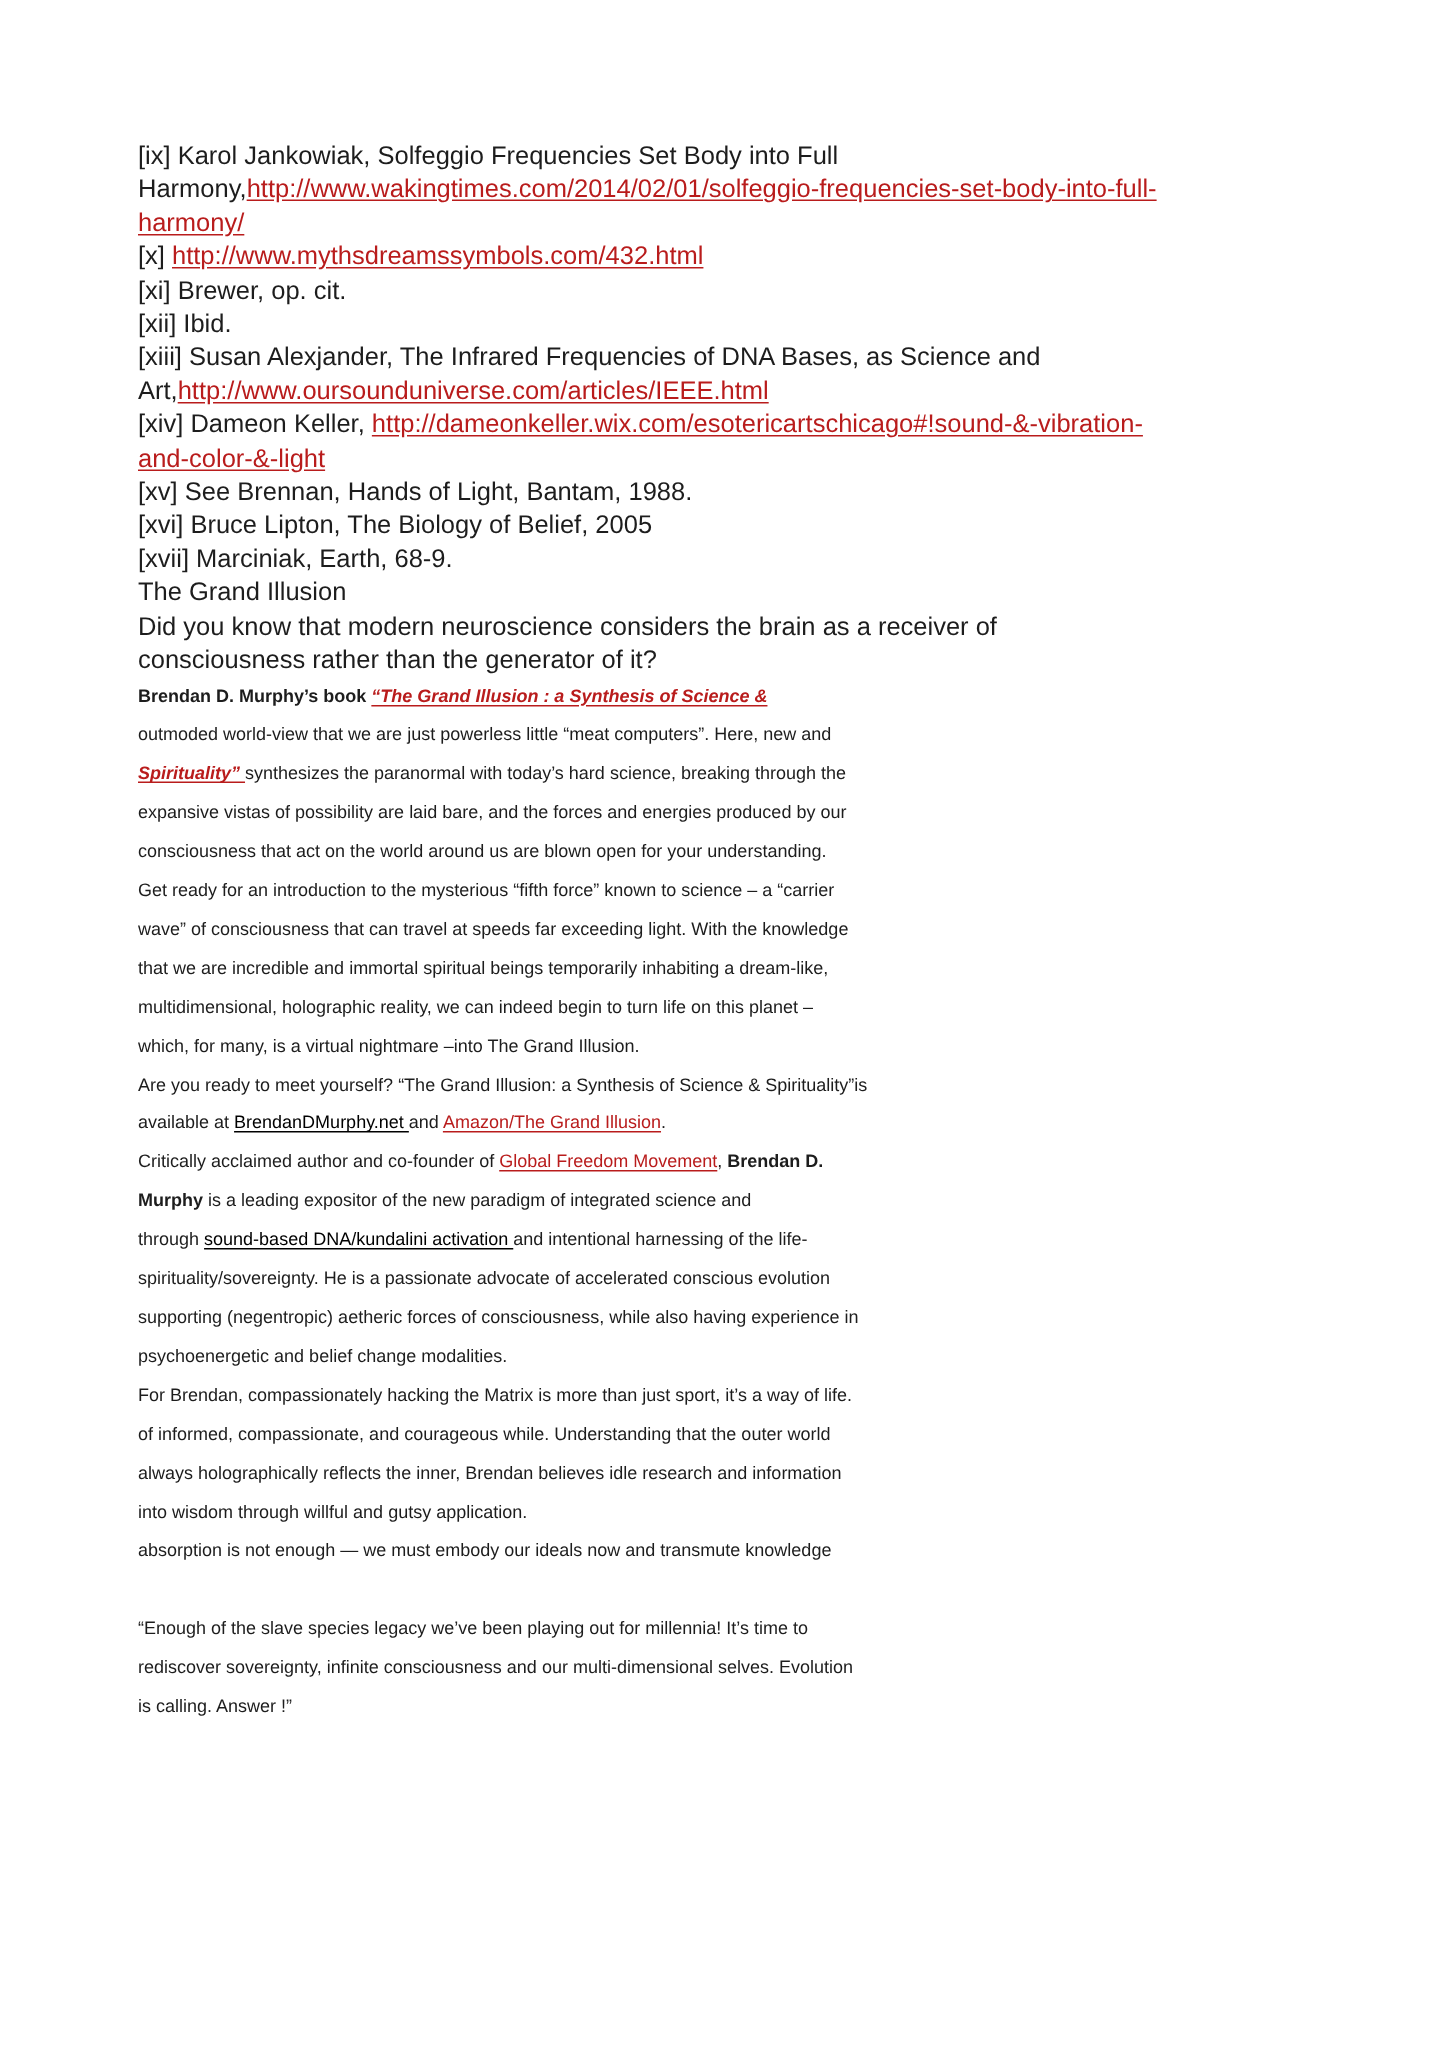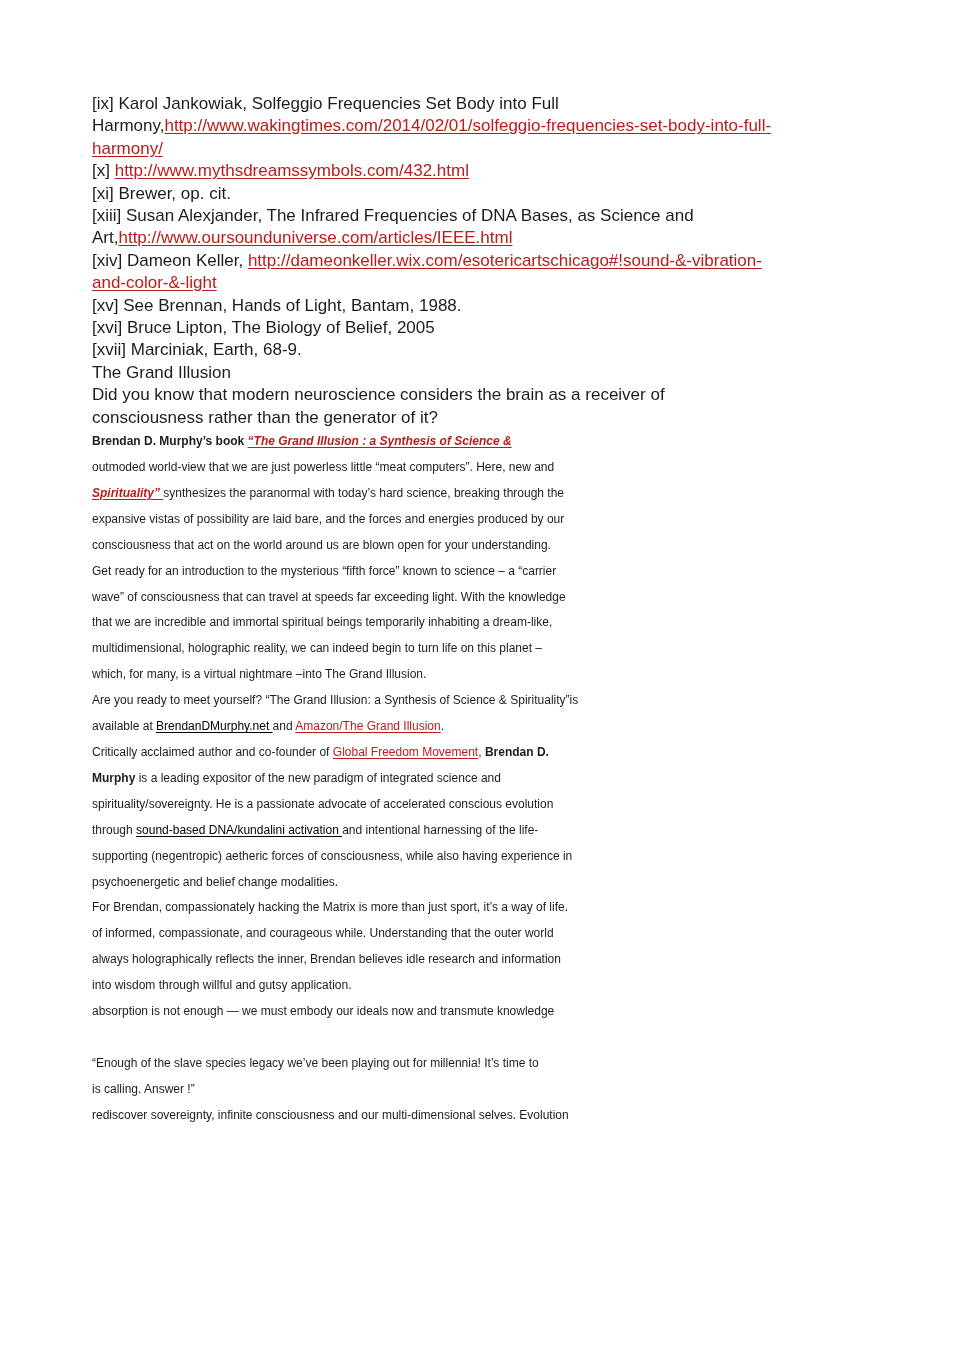--- a/index.html
+++ b/index.html
@@ -36,20 +36,21 @@
 <style>.fn,.bd{color:#1d1d1d;}.lk{color:#b91c1c;}.lkr{color:#000000;}.page{background:#ffffff;}</style></head>
 <body>
 
 <div class="page">
   <div class="doc">
       <div class="line fn"><span>[ix] Karol Jankowiak, Solfeggio Frequencies Set Body into Full</span></div>
       <div class="line fn"><span>Harmony,</span><a class="lk" href="#">http://www.wakingtimes.com/2014/02/01/solfeggio-frequencies-set-body-into-full-</a></div>
       <div class="line fn"><a class="lk" href="#">harmony/</a></div>
       <div class="line fn"><span>[x] </span><a class="lk" href="#">http://www.mythsdreamssymbols.com/432.html</a></div>
       <div class="line fn"><span>[xi] Brewer, op. cit.</span></div>
+      <div class="line fn"><span>[xii] Ibid.</span></div>
       <div class="line fn"><span>[xiii] Susan Alexjander, The Infrared Frequencies of DNA Bases, as Science and</span></div>
       <div class="line fn"><span>Art,</span><a class="lk" href="#">http://www.oursounduniverse.com/articles/IEEE.html</a></div>
       <div class="line fn"><span>[xiv] Dameon Keller, </span><a class="lk" href="#">http://dameonkeller.wix.com/esotericartschicago#!sound-&amp;-vibration-</a></div>
       <div class="line fn"><a class="lk" href="#">and-color-&amp;-light</a></div>
       <div class="line fn"><span>[xv] See Brennan, Hands of Light, Bantam, 1988.</span></div>
       <div class="line fn"><span>[xvi] Bruce Lipton, The Biology of Belief, 2005</span></div>
       <div class="line fn"><span>[xvii] Marciniak, Earth, 68-9.</span></div>
       <div class="line fn"><span>The Grand Illusion</span></div>
       <div class="line fn"><span>Did you know that modern neuroscience considers the brain as a receiver of</span></div>
       <div class="line fn"><span>consciousness rather than the generator of it?</span></div>
@@ -60,27 +61,27 @@
       <div class="line bd"><span>consciousness that act on the world around us are blown open for your understanding.</span></div>
       <div class="line bd"><span>Get ready for an introduction to the mysterious “fifth force” known to science – a “carrier</span></div>
       <div class="line bd"><span>wave” of consciousness that can travel at speeds far exceeding light. With the knowledge</span></div>
       <div class="line bd"><span>that we are incredible and immortal spiritual beings temporarily inhabiting a dream-like,</span></div>
       <div class="line bd"><span>multidimensional, holographic reality, we can indeed begin to turn life on this planet –</span></div>
       <div class="line bd"><span>which, for many, is a virtual nightmare –into The Grand Illusion.</span></div>
       <div class="line bd"><span>Are you ready to meet yourself? “The Grand Illusion: a Synthesis of Science &amp; Spirituality”is</span></div>
       <div class="line bd"><span>available at </span><a class="lkr" href="#">BrendanDMurphy.net </a><span>and </span><a class="lk" href="#">Amazon/The Grand Illusion</a><span>.</span></div>
       <div class="line bd"><span>Critically acclaimed author and co-founder of </span><a class="lk" href="#">Global Freedom Movement</a><span>, </span><span class="b">Brendan D.</span></div>
       <div class="line bd"><span class="b">Murphy</span><span> is a leading expositor of the new paradigm of integrated science and</span></div>
+      <div class="line bd"><span>through </span><a class="lkr" href="#">sound-based DNA/kundalini activation </a><span>and intentional harnessing of the life-</span></div>
       <div class="line bd"><span>spirituality/sovereignty. He is a passionate advocate of accelerated conscious evolution</span></div>
-      <div class="line bd"><span>through </span><a class="lkr" href="#">sound-based DNA/kundalini activation </a><span>and intentional harnessing of the life-</span></div>
       <div class="line bd"><span>supporting (negentropic) aetheric forces of consciousness, while also having experience in</span></div>
       <div class="line bd"><span>psychoenergetic and belief change modalities.</span></div>
       <div class="line bd"><span>For Brendan, compassionately hacking the Matrix is more than just sport, it’s a way of life.</span></div>
       <div class="line bd"><span>of informed, compassionate, and courageous while. Understanding that the outer world</span></div>
       <div class="line bd"><span>always holographically reflects the inner, Brendan believes idle research and information</span></div>
       <div class="line bd"><span>into wisdom through willful and gutsy application.</span></div>
       <div class="line bd"><span>absorption is not enough — we must embody our ideals now and transmute knowledge</span></div>
       <div class="line bd"><span> </span></div>
       <div class="line bd"><span>“Enough of the slave species legacy we’ve been playing out for millennia! It’s time to</span></div>
+      <div class="line bd"><span>rediscover sovereignty, infinite consciousness and our multi-dimensional selves. Evolution</span></div>
       <div class="line bd"><span>is calling. Answer !”</span></div>
-      <div class="line bd"><span>rediscover sovereignty, infinite consciousness and our multi-dimensional selves. Evolution</span></div>
     </div>
 </div>
 
 </body></html>

